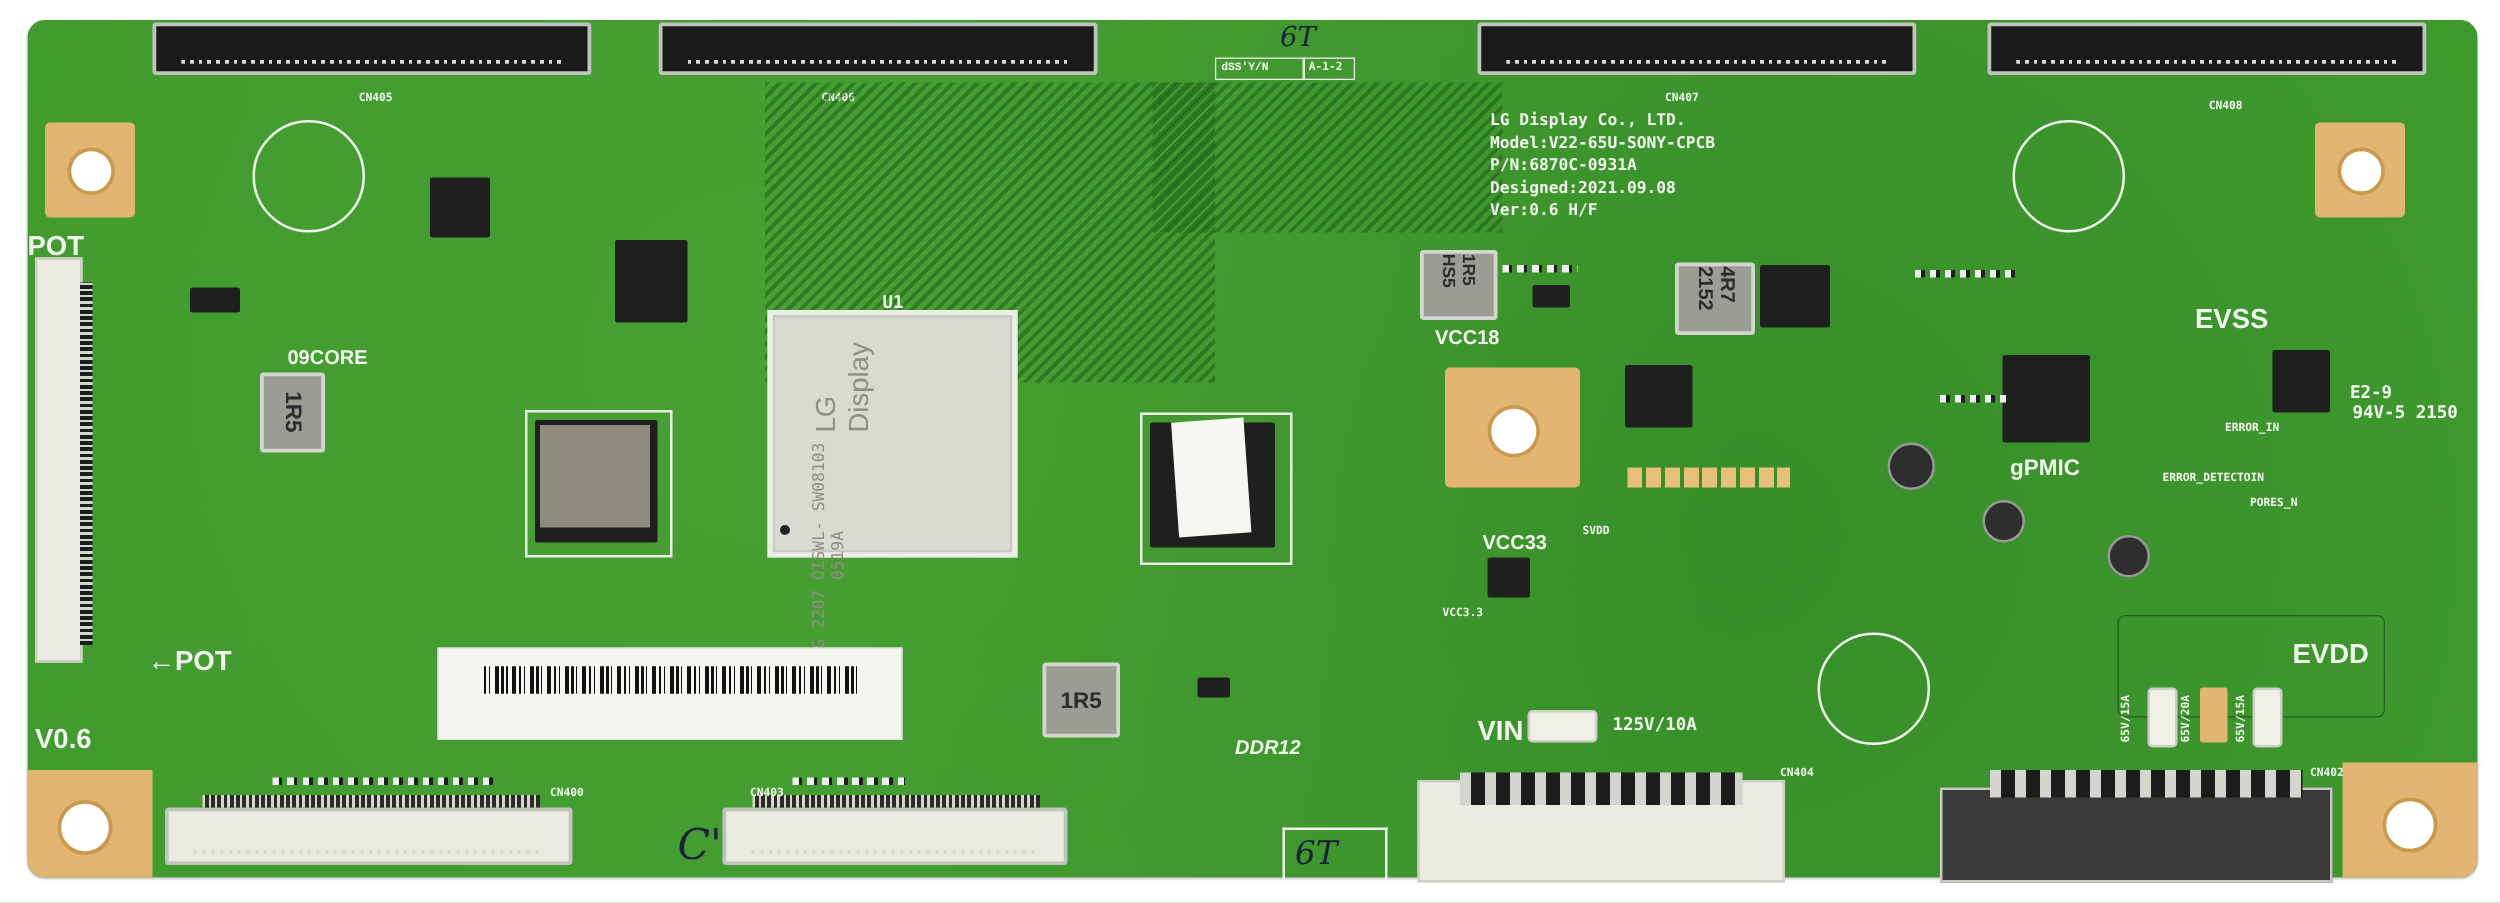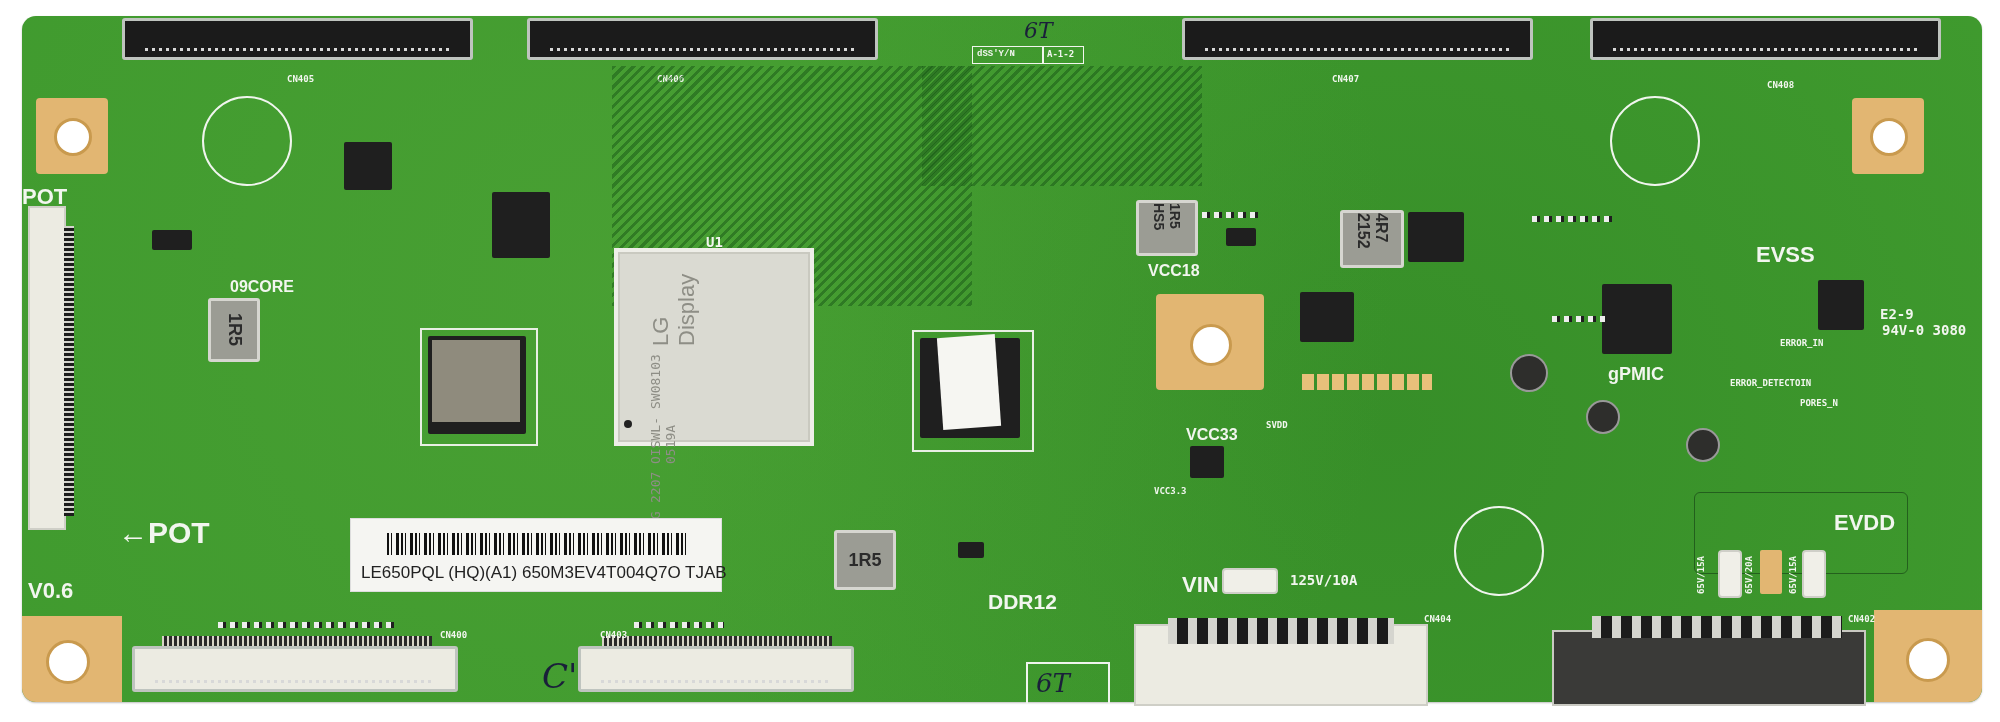--- a/index.html
+++ b/index.html
@@ -7,21 +7,21 @@
   .board{position:absolute;left:22px;top:16px;width:1960px;height:686px;background:#3f9a2e;border-radius:14px;
     background-image:
       radial-gradient(circle at 30% 40%, rgba(90,170,60,0.35), transparent 55%),
       radial-gradient(circle at 70% 60%, rgba(40,120,30,0.35), transparent 50%);
     box-shadow:0 1px 2px rgba(0,0,0,0.25);}
   .abs{position:absolute;}
   .silk{position:absolute;color:#f2f6ef;font-family:"DejaVu Sans Mono",monospace;font-weight:bold;white-space:nowrap;}
   .silk-sm{font-size:9px;}
   .silk-md{font-size:14px;}
   .silk-lg{font-size:22px;font-family:"Liberation Sans",sans-serif;}
-  .silk-xl{font-size:30px;font-family:"Liberation Sans",sans-serif;}
+  .silk-xl{font-size:22px;font-family:"Liberation Sans",sans-serif;}
   .info{font-size:13px;line-height:18px;}
   .fpc{position:absolute;background:#1b1b1b;border:3px solid #bfc4bf;border-radius:3px;}
   .fpc::after{content:"";position:absolute;left:20px;right:20px;bottom:6px;height:3px;
     background:repeating-linear-gradient(90deg,#d8d8d8 0 3px,transparent 3px 7px);}
   .fpc-pins{position:absolute;left:20px;right:20px;height:10px;background:repeating-linear-gradient(90deg,#d9d6c8 0 2px,#2a2a2a 2px 5px);}
   .pad{position:absolute;background:#e2b672;border-radius:4px;}
   .hole{position:absolute;background:#fff;border-radius:50%;border:3px solid #c99a4e;}
   .chip{position:absolute;background:#1f1f1f;border-radius:2px;}
   .chip-frame{position:absolute;border:2px solid #e8efe4;}
   .inductor{position:absolute;background:#9b9c94;border:3px solid #d6d6d0;border-radius:3px;color:#2b2b2b;
@@ -71,20 +71,27 @@
   <div class="circle" style="left:180px;top:80px;width:86px;height:86px;"></div>
   <div class="circle" style="left:1588px;top:80px;width:86px;height:86px;"></div>
   <div class="circle" style="left:1432px;top:490px;width:86px;height:86px;"></div>
 
   <div class="abs" style="left:950px;top:30px;width:70px;height:16px;border:1px solid #f2f6ef;">
     <span class="silk silk-sm" style="left:4px;top:2px;font-family:Liberation Mono, monospace;">dSS'Y/N</span>
   </div>
   <div class="abs" style="left:1020px;top:30px;width:40px;height:16px;border:1px solid #f2f6ef;">
     <span class="silk silk-sm" style="left:4px;top:2px;">A-1-2</span>
   </div>
+  <div class="silk info" style="left:1170px;top:72px;">
+    <div>LG Display Co., LTD.</div>
+    <div>Model:V22-65U-SONY-CPCB</div>
+    <div>P/N:6870C-0931A</div>
+    <div>Designed:2021.09.08</div>
+    <div>Ver:0.6 H/F</div>
+  </div>
 
   <div class="connector-white" style="left:6px;top:190px;width:34px;height:320px;"></div>
   <div class="abs" style="left:42px;top:210px;width:10px;height:290px;background:repeating-linear-gradient(180deg,#d5d5cf 0 2px,#1c1c1c 2px 5px);"></div>
   <div class="silk silk-lg" style="left:0px;top:168px;">POT</div>
   <div class="silk silk-xl" style="left:96px;top:500px;">←POT</div>
   <div class="silk silk-lg" style="left:6px;top:562px;">V0.6</div>
 
   <div class="chip" style="left:322px;top:126px;width:48px;height:48px;"></div>
   <div class="chip" style="left:470px;top:176px;width:58px;height:66px;"></div>
   <div class="chip" style="left:130px;top:214px;width:40px;height:20px;"></div>
@@ -124,46 +131,45 @@
 
   <div class="chip" style="left:1580px;top:268px;width:70px;height:70px;"></div>
   <div class="silk silk-md" style="left:1586px;top:348px;font-family:'Liberation Sans',sans-serif;font-size:18px;">gPMIC</div>
   <div class="silk silk-sm" style="left:1758px;top:322px;">ERROR_IN</div>
   <div class="silk silk-sm" style="left:1778px;top:350px;margin-top:32px;">PORES_N</div>
   <div class="silk silk-sm" style="left:1708px;top:362px;">ERROR_DETECTOIN</div>
 
   <div class="silk silk-lg" style="left:1734px;top:226px;">EVSS</div>
   <div class="chip" style="left:1796px;top:264px;width:46px;height:50px;"></div>
   <div class="silk silk-md" style="left:1858px;top:290px;">E2-9</div>
-  <div class="silk silk-md" style="left:1860px;top:306px;">94V-0 3080</div>
+  <div class="silk silk-md" style="left:1860px;top:306px;">94V-5 2150</div>
 
   <div class="abs" style="left:1488px;top:338px;width:34px;height:34px;border-radius:50%;background:#2e2e2c;border:2px solid #999;"></div>
   <div class="abs" style="left:1564px;top:384px;width:30px;height:30px;border-radius:50%;background:#2e2e2c;border:2px solid #999;"></div>
   <div class="abs" style="left:1664px;top:412px;width:30px;height:30px;border-radius:50%;background:#2e2e2c;border:2px solid #999;"></div>
 
   <div class="abs" style="left:1280px;top:358px;width:130px;height:16px;background:repeating-linear-gradient(90deg,#e8c07a 0 12px,transparent 12px 15px);"></div>
   <div class="smd-row" style="left:1180px;top:196px;width:60px;"></div>
   <div class="smd-row" style="left:1510px;top:200px;width:80px;"></div>
   <div class="smd-row" style="left:1530px;top:300px;width:60px;"></div>
 
   <div class="silk silk-md" style="left:1164px;top:410px;font-family:'Liberation Sans',sans-serif;font-size:16px;">VCC33</div>
   <div class="chip" style="left:1168px;top:430px;width:34px;height:32px;"></div>
   <div class="silk silk-sm" style="left:1132px;top:470px;">VCC3.3</div>
 
   <div class="silk silk-lg" style="left:1160px;top:556px;">VIN</div>
   <div class="fuse" style="left:1200px;top:552px;width:52px;height:22px;"></div>
   <div class="silk silk-md" style="left:1268px;top:556px;">125V/10A</div>
 
   <div class="inductor" style="left:812px;top:514px;width:56px;height:54px;font-size:18px;">1R5</div>
   <div class="chip" style="left:936px;top:526px;width:26px;height:16px;"></div>
-  <div class="silk silk-md" style="left:966px;top:574px;font-family:'Liberation Sans',sans-serif;font-size:21px;">DDR12</div>
+  <div class="silk silk-md" style="left:966px;top:574px;font-family:'Liberation Sans',sans-serif;font-size:16px;font-style:italic;">DDR12</div>
 
   <div class="label-sticker" style="left:328px;top:502px;width:370px;height:72px;">
     <div class="barcode" style="left:36px;top:14px;width:300px;"></div>
-    <div class="abs" style="left:10px;top:44px;font-size:17px;color:#222;font-family:'Liberation Sans',sans-serif;white-space:nowrap;">LE650PQL (HQ)(A1) 650M3EV4T004Q7O TJAB</div>
   </div>
 
   <div class="abs" style="left:1672px;top:476px;width:212px;height:80px;border:1px solid rgba(20,60,20,0.6);border-radius:6px;"></div>
   <div class="silk silk-lg" style="left:1812px;top:494px;">EVDD</div>
   <div class="fuse" style="left:1696px;top:534px;width:20px;height:44px;"></div>
   <div class="pad" style="left:1738px;top:534px;width:22px;height:44px;border-radius:2px;"></div>
   <div class="fuse" style="left:1780px;top:534px;width:20px;height:44px;"></div>
   <div class="silk silk-sm" style="left:1674px;top:540px;writing-mode:vertical-rl;transform:rotate(180deg);">65V/15A</div>
   <div class="silk silk-sm" style="left:1722px;top:540px;writing-mode:vertical-rl;transform:rotate(180deg);">65V/20A</div>
   <div class="silk silk-sm" style="left:1766px;top:540px;writing-mode:vertical-rl;transform:rotate(180deg);">65V/15A</div>

